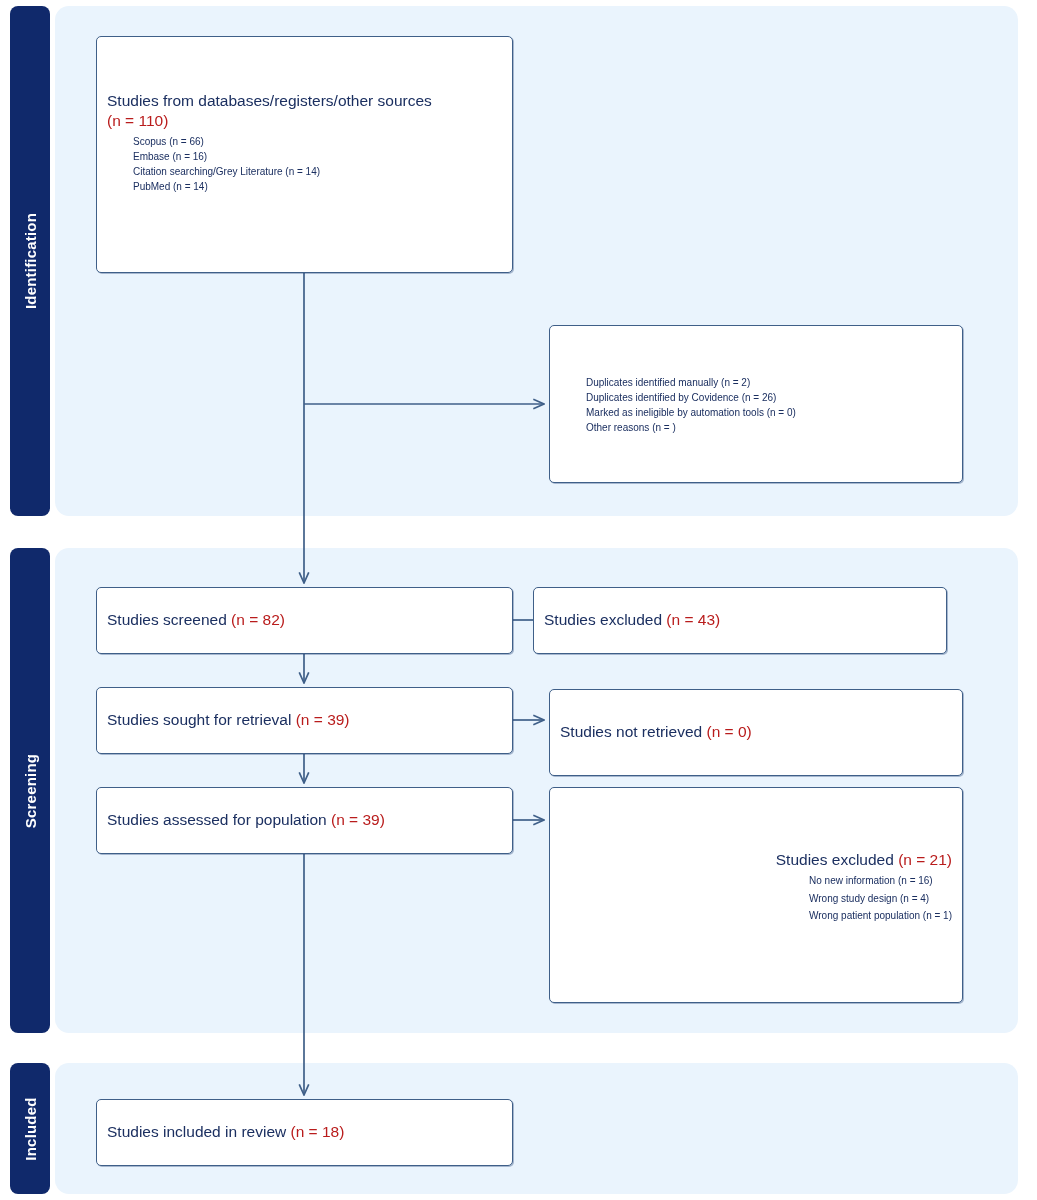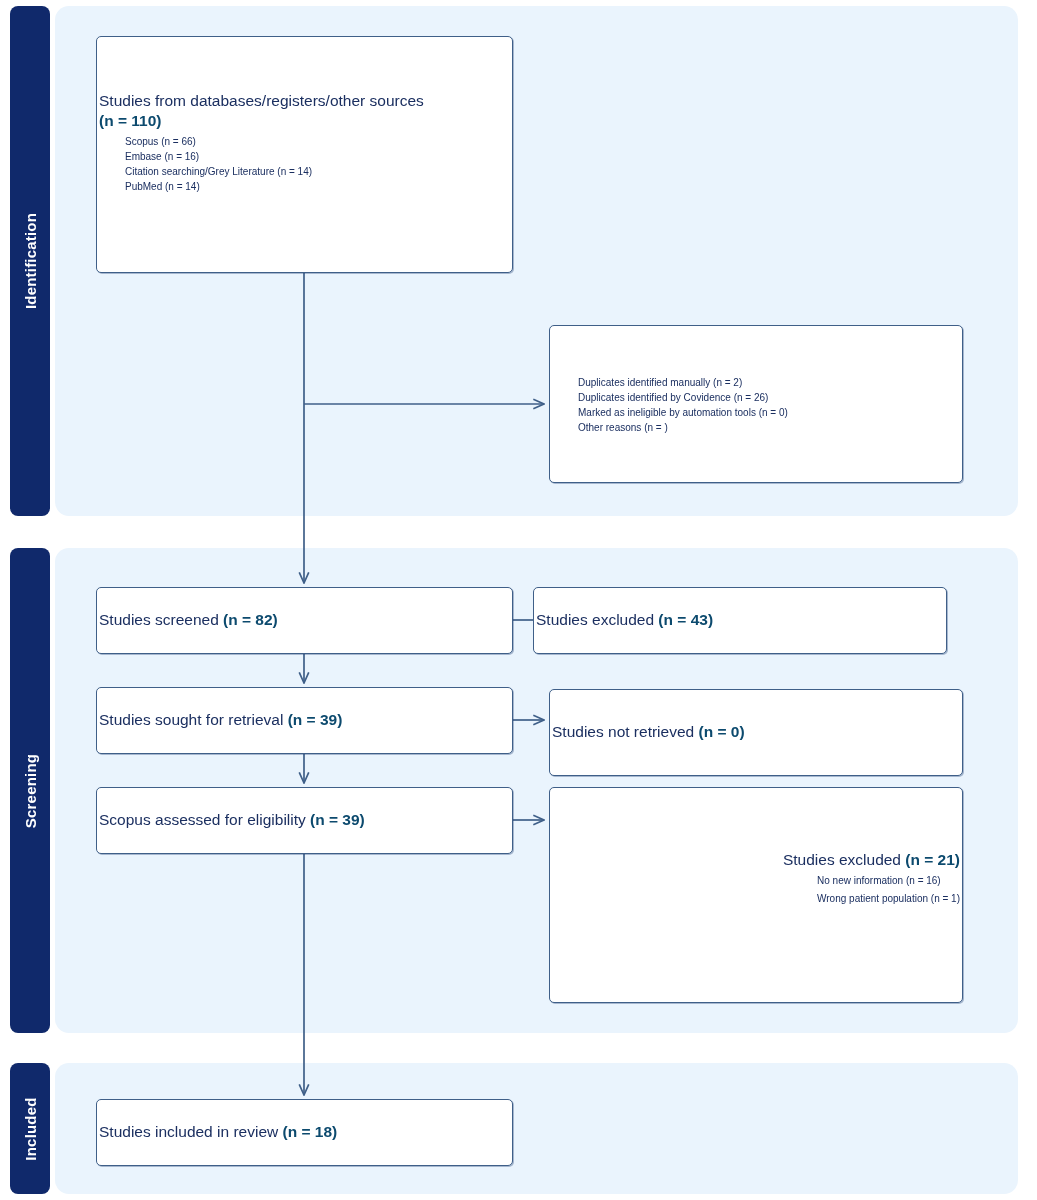--- a/index.html
+++ b/index.html
@@ -46,30 +46,30 @@
   
   .box {
     position: absolute;
     background: #ffffff;
     border: 1.6px solid #3f5f88;
     border-radius: 5px;
     box-shadow: 1px 1px 0 rgba(40,70,120,0.35);
     display: flex;
     flex-direction: column;
     justify-content: center;
-    padding: 8px 2px;
+    padding: 8px 10px;
   }
   .box.topalign { justify-content: flex-start; }
   .headline {
     color: #1b2f60;
     font-size: 15.5px;
     line-height: 1.32;
     font-family: "Liberation Sans", sans-serif;
   }
-  .headline .cnt { color: #0c4a6e; font-weight: bold; }
+  .headline .cnt { color: #b91c1c; font-weight: normal; }
   .sublist {
     margin: 2px 0 0 0;
     padding: 0 0 0 26px;
     list-style: none;
     color: #1b2f60;
     font-size: 10px;
     line-height: 1.52;
   }
   .sublist li { white-space: nowrap; }
 
@@ -167,30 +167,31 @@
   </div>
 
   <div class="box" style="left:549px; top:689px; width:414px; height:87px;">
     <div class="headline">
       <span>Studies not retrieved </span><span class="cnt">(n = 0)</span>
     </div>
   </div>
 
   <div class="box" style="left:96px; top:787px; width:417px; height:67px;">
     <div class="headline">
-      <span>Scopus assessed for eligibility </span><span class="cnt">(n = 39)</span>
+      <span>Studies assessed for population </span><span class="cnt">(n = 39)</span>
     </div>
   </div>
 
   <div class="box topalign" style="left:549px; top:787px; width:414px; height:216px; padding-top:62px;align-items:flex-end;">
     <div class="headline">
       <span>Studies excluded </span><span class="cnt">(n = 21)</span>
     </div>
     <ul class="sublist" style="line-height:1.72;">
       <li>No new information (n = 16)</li>
+      <li>Wrong study design (n = 4)</li>
       <li>Wrong patient population (n = 1)</li>
     </ul>
   </div>
 
   <div class="box" style="left:96px; top:1099px; width:417px; height:67px;">
     <div class="headline">
       <span>Studies included in review </span><span class="cnt">(n = 18)</span>
     </div>
   </div>
 

